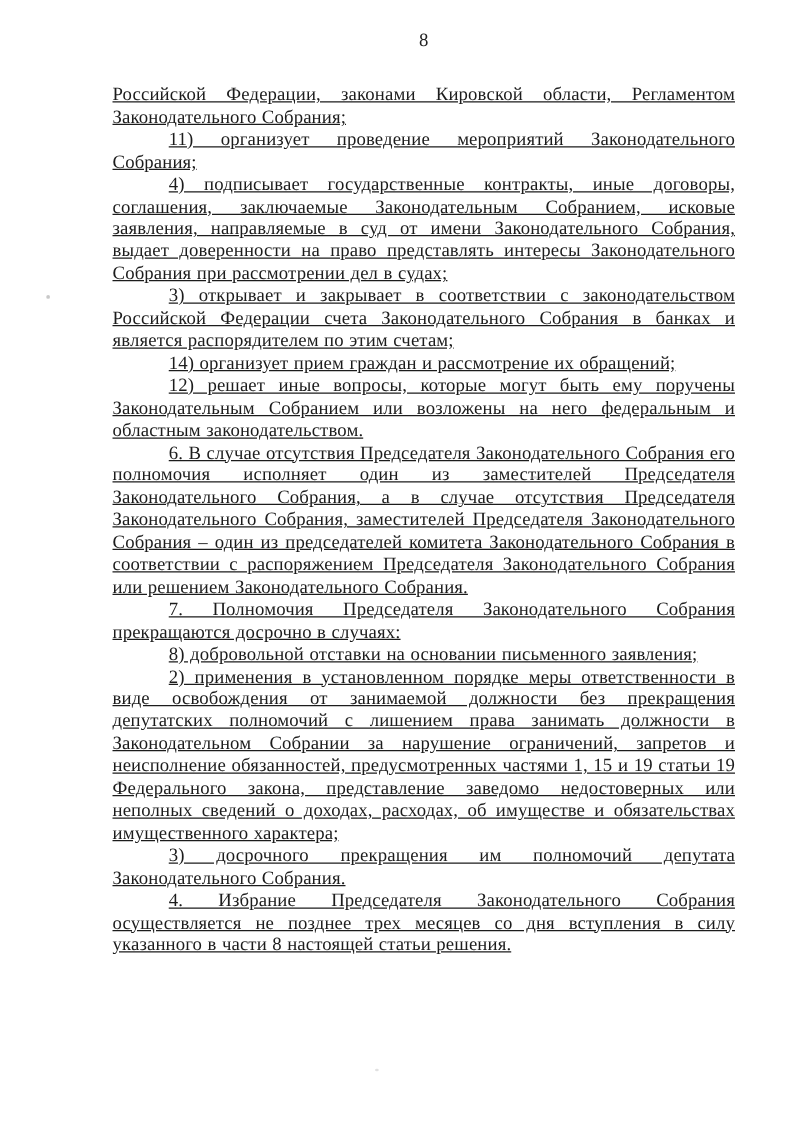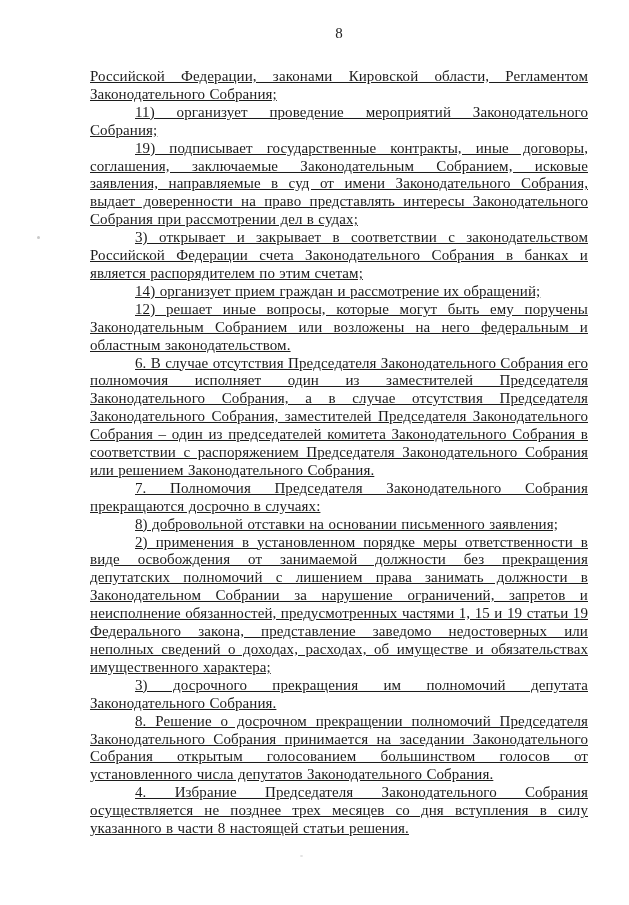--- a/index.html
+++ b/index.html
@@ -58,29 +58,28 @@
 </style>
 </head>
 <body>
 
 <div class="sheet">
   <div class="page-number">8</div>
 
   <div class="body-text">
     <p class="para no-indent">Российской Федерации, законами Кировской области, Регламентом Законодательного Собрания;</p>
     <p class="para">11) организует проведение мероприятий Законодательного Собрания;</p>
-    <p class="para">19) подписывает государственные контракты, иные договоры, соглашения, заключаемые Законодательным Собранием, исковые заявления, направляемые в суд от имени Законодательного Собрания, выдает доверенности на право представлять интересы Законодательного Собрания при рассмотрении дел в судах;</p>
+    <p class="para">4) подписывает государственные контракты, иные договоры, соглашения, заключаемые Законодательным Собранием, исковые заявления, направляемые в суд от имени Законодательного Собрания, выдает доверенности на право представлять интересы Законодательного Собрания при рассмотрении дел в судах;</p>
     <p class="para">3) открывает и закрывает в соответствии с законодательством Российской Федерации счета Законодательного Собрания в банках и является распорядителем по этим счетам;</p>
     <p class="para">14) организует прием граждан и рассмотрение их обращений;</p>
     <p class="para">12) решает иные вопросы, которые могут быть ему поручены Законодательным Собранием или возложены на него федеральным и областным законодательством.</p>
     <p class="para">6. В случае отсутствия Председателя Законодательного Собрания его полномочия исполняет один из заместителей Председателя Законодательного Собрания, а в случае отсутствия Председателя Законодательного Собрания, заместителей Председателя Законодательного Собрания – один из председателей комитета Законодательного Собрания в соответствии с распоряжением Председателя Законодательного Собрания или решением Законодательного Собрания.</p>
     <p class="para">7. Полномочия Председателя Законодательного Собрания прекращаются досрочно в случаях:</p>
     <p class="para">8) добровольной отставки на основании письменного заявления;</p>
     <p class="para">2) применения в установленном порядке меры ответственности в виде освобождения от занимаемой должности без прекращения депутатских полномочий с лишением права занимать должности в Законодательном Собрании за нарушение ограничений, запретов и неисполнение обязанностей, предусмотренных частями 1, 15 и 19 статьи 19 Федерального закона, представление заведомо недостоверных или неполных сведений о доходах, расходах, об имуществе и обязательствах имущественного характера;</p>
     <p class="para">3) досрочного прекращения им полномочий депутата Законодательного Собрания.</p>
-    <p class="para">8. Решение о досрочном прекращении полномочий Председателя Законодательного Собрания принимается на заседании Законодательного Собрания открытым голосованием большинством голосов от установленного числа депутатов Законодательного Собрания.</p>
     <p class="para">4. Избрание Председателя Законодательного Собрания осуществляется не позднее трех месяцев со дня вступления в силу указанного в части 8 настоящей статьи решения.</p>
   </div>
 
   <div class="speck speck-1"></div>
   <div class="speck speck-2"></div>
   <div class="speck speck-3"></div>
 </div>
 
 </body></html>

